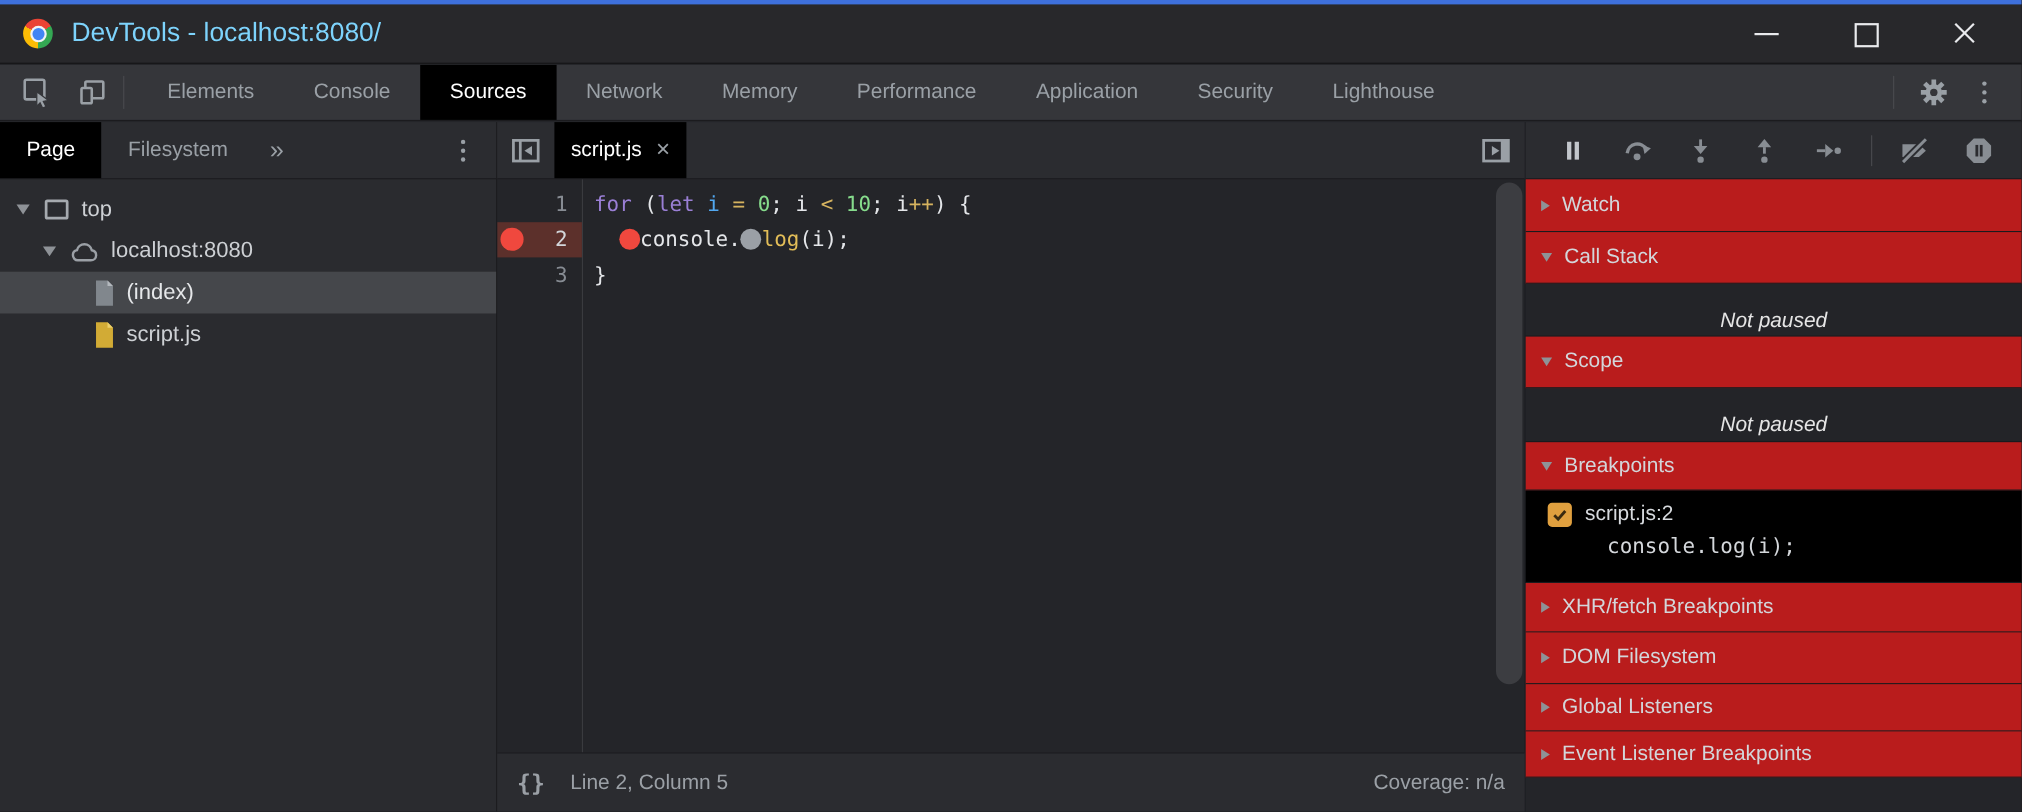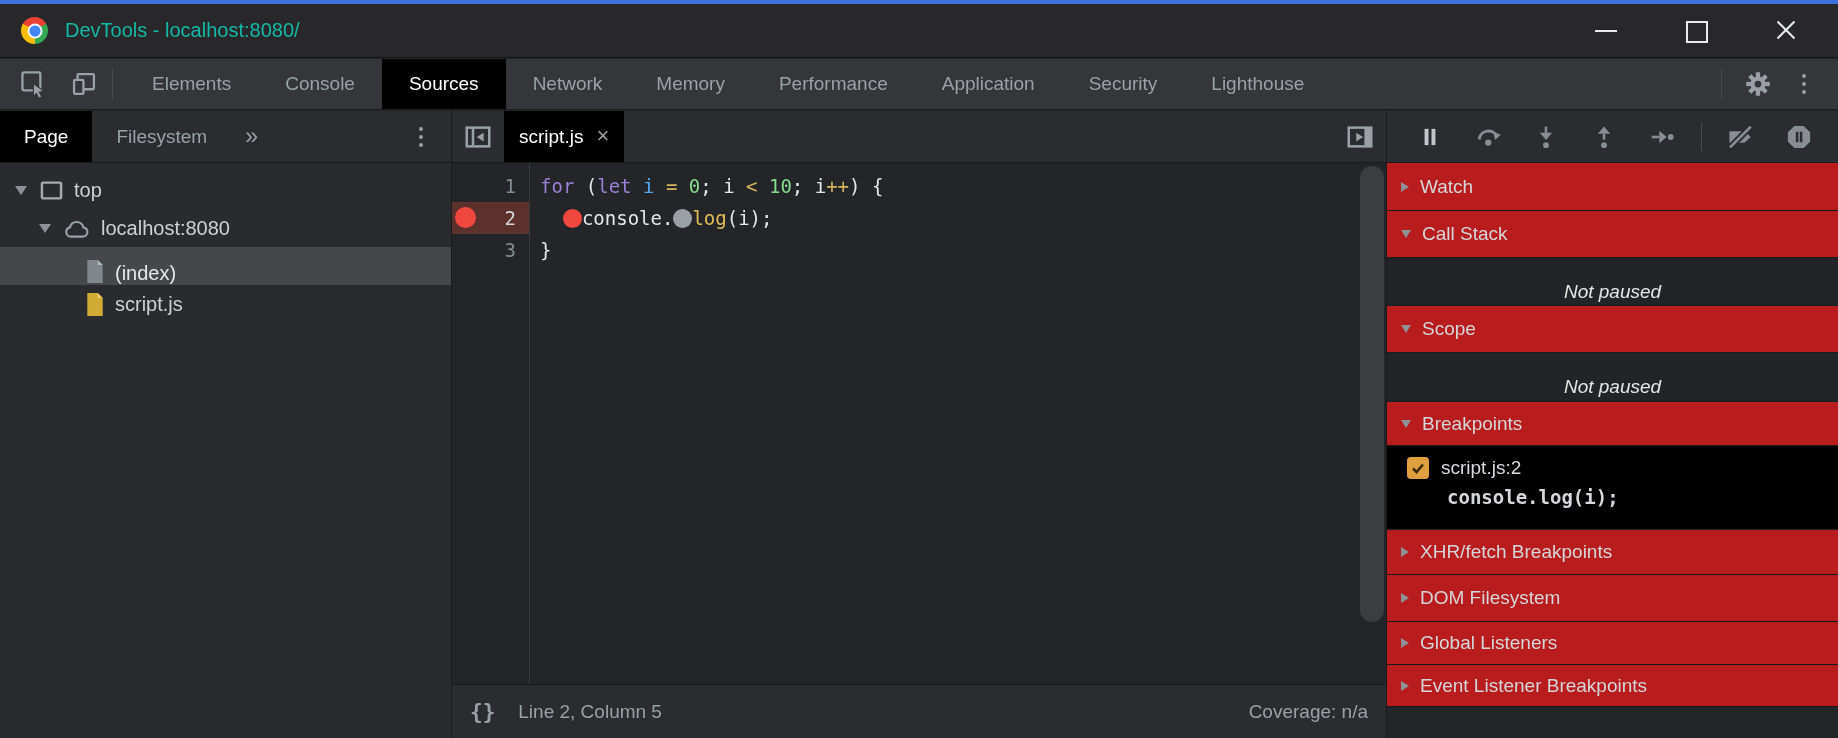--- a/index.html
+++ b/index.html
@@ -13,21 +13,21 @@
   .titlebar { position:absolute; left:0; top:0; width:1838px; height:58px;
     background:#28282b; border-bottom:1px solid #141416; display:flex; align-items:center; }
   .accent-strip { position:absolute; left:0; top:0; width:100%; height:4px; background:#3e70dc; }
   .chrome-logo { width:27px; height:27px; border-radius:50%; margin-left:21px; margin-top:4px;
     background:conic-gradient(from -60deg, #ea4335 0 120deg, #34a853 120deg 240deg, #fbbc05 240deg 360deg);
     position:relative; }
   .chrome-logo::before { content:""; position:absolute; left:50%; top:50%; width:15px; height:15px;
     transform:translate(-50%,-50%); background:#f1f3f4; border-radius:50%; }
   .chrome-logo::after { content:""; position:absolute; left:50%; top:50%; width:11px; height:11px;
     transform:translate(-50%,-50%); background:#4285f4; border-radius:50%; }
-  .win-title { margin-left:17px; margin-top:3px; font-size:20px; color:#14b8a6; }
+  .win-title { margin-left:17px; margin-top:3px; font-size:24px; color:#7dd3fc; }
   .win-controls { margin-left:auto; display:flex; align-items:center; gap:66px; padding-right:40px; margin-top:2px; }
   .wc { width:24px; height:24px; position:relative; cursor:default; }
   .wc-min::before { content:""; position:absolute; left:1px; right:1px; top:12px; height:2px; background:#e9eaed; }
   .wc-max::before { content:""; position:absolute; left:2px; top:3px; width:18px; height:18px; border:2px solid #e9eaed; }
   .wc-close::before,.wc-close::after { content:""; position:absolute; left:0px; top:11px; width:24px; height:2px; background:#e9eaed; }
   .wc-close::before { transform:rotate(45deg); }
   .wc-close::after { transform:rotate(-45deg); }
   
   .main-toolbar { position:absolute; left:0; top:59px; width:1838px; height:51px;
     background:#35363a; border-bottom:1px solid #1b1b1e; display:flex; align-items:stretch; }
@@ -90,21 +90,21 @@
   .sec-h { display:flex; align-items:center; padding-left:14px; background:#b91c1c; border-bottom:1px solid #1a1a1d; font-size:19px; color:#d3d6da; }
   .sec-h .tri-d,.sec-h .tri-r { margin-right:11px; }
   .sec-h .tri-d { border-top-width:8px; border-left-width:5.5px; border-right-width:5.5px; }
   .sec-h .tri-r { border-left-width:8px; border-top-width:5.5px; border-bottom-width:5.5px; }
   .sec-body { background:#232428; border-bottom:1px solid #1a1a1d; display:flex; align-items:center; justify-content:center; }
   .not-paused { font-style:italic; color:#e5e5e5; font-size:19px;margin-top:20px; }
   .bp-body { background:#000000; border-bottom:1px solid #1a1a1d; padding:11px 0 0 20px; }
   .bp-row { display:flex; align-items:center; }
   .bp-check { width:22px; height:22px; border-radius:4px; background:#e0a03f; display:flex; align-items:center; justify-content:center; }
   .bp-loc { margin-left:12px; font-size:19px; color:#d7dade; }
-  .bp-code { margin-left:40px; margin-top:7px; font-family:"DejaVu Sans Mono", monospace; font-size:19px; color:#d4d7db;font-weight:bold; }
+  .bp-code { margin-left:54px; margin-top:7px; font-family:"DejaVu Sans Mono", monospace; font-size:19px; color:#d4d7db; }
   .filler { flex:1; background:#242529; }
   svg { display:block; }
 </style>
 </head>
 <body>
 
 <div class="app">
 
   <div class="titlebar">
     <div class="accent-strip"></div>
@@ -205,21 +205,21 @@
           <span class="tw">
               <span class="tri-d"></span>
             </span>
           <span class="tree-ico">
             <svg width="30" height="26" viewBox="0 0 26 22">
               <path d="M7.5 18.5 h10.3 c2.4 0 4.2-1.8 4.2-4 0-2-1.5-3.6-3.4-3.9 C18 7.8 15.6 5.8 12.8 5.8 c-2.9 0-5.3 2-5.9 4.7 -1.8 0.4-3.2 2-3.2 3.9 0 2.3 1.8 4.1 3.8 4.1 z" fill="none" stroke="#9ba0a6" stroke-width="1.9"></path>
             </svg>
           </span>
           <span>localhost:8080</span>
         </div>
-        <div class="tree-row selected" style="padding-left:84px;align-items:flex-end;">
+        <div class="tree-row selected" style="padding-left:84px;">
           <span class="tree-ico" style="margin-left:0;">
             <svg width="22" height="27" viewBox="0 0 20 24">
               <path d="M3 1.5 h9.5 L17 6 v16.5 H3 Z" fill="#81878d"></path>
               <path d="M12.5 1.5 V6 H17 Z" fill="#b3b8bd"></path>
             </svg>
           </span>
           <span>(index)</span>
         </div>
         <div class="tree-row" style="padding-left:84px;">
           <span class="tree-ico" style="margin-left:0;">

